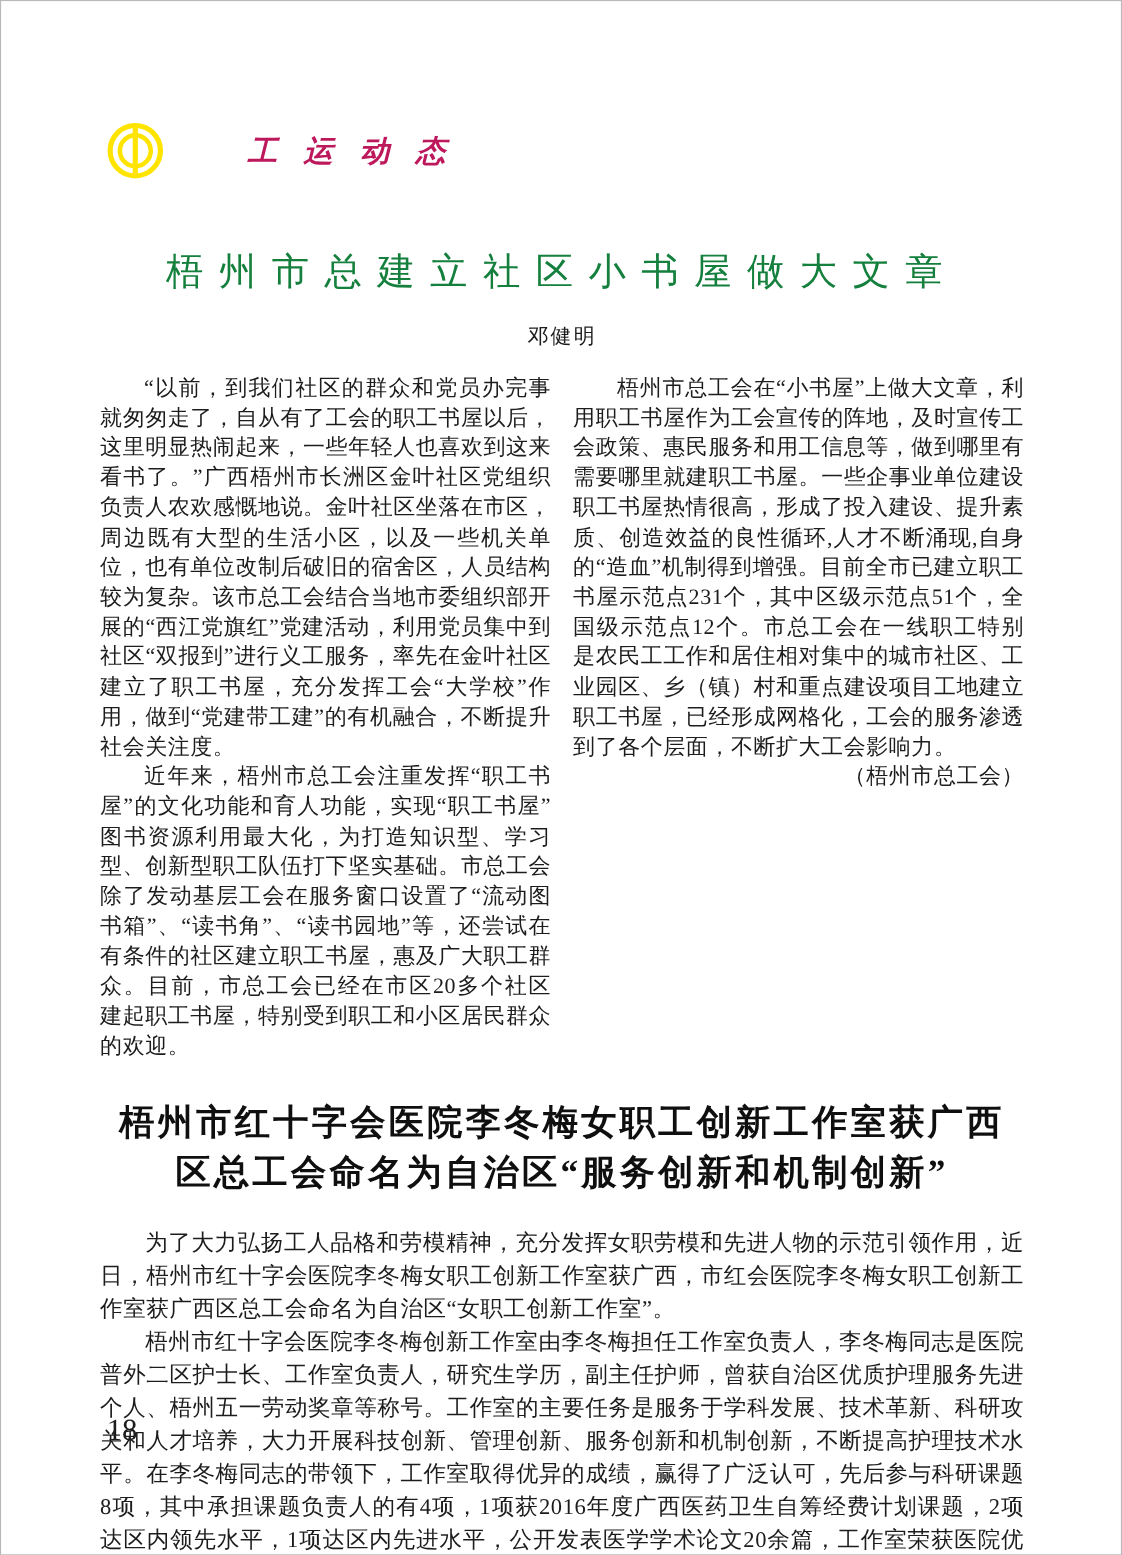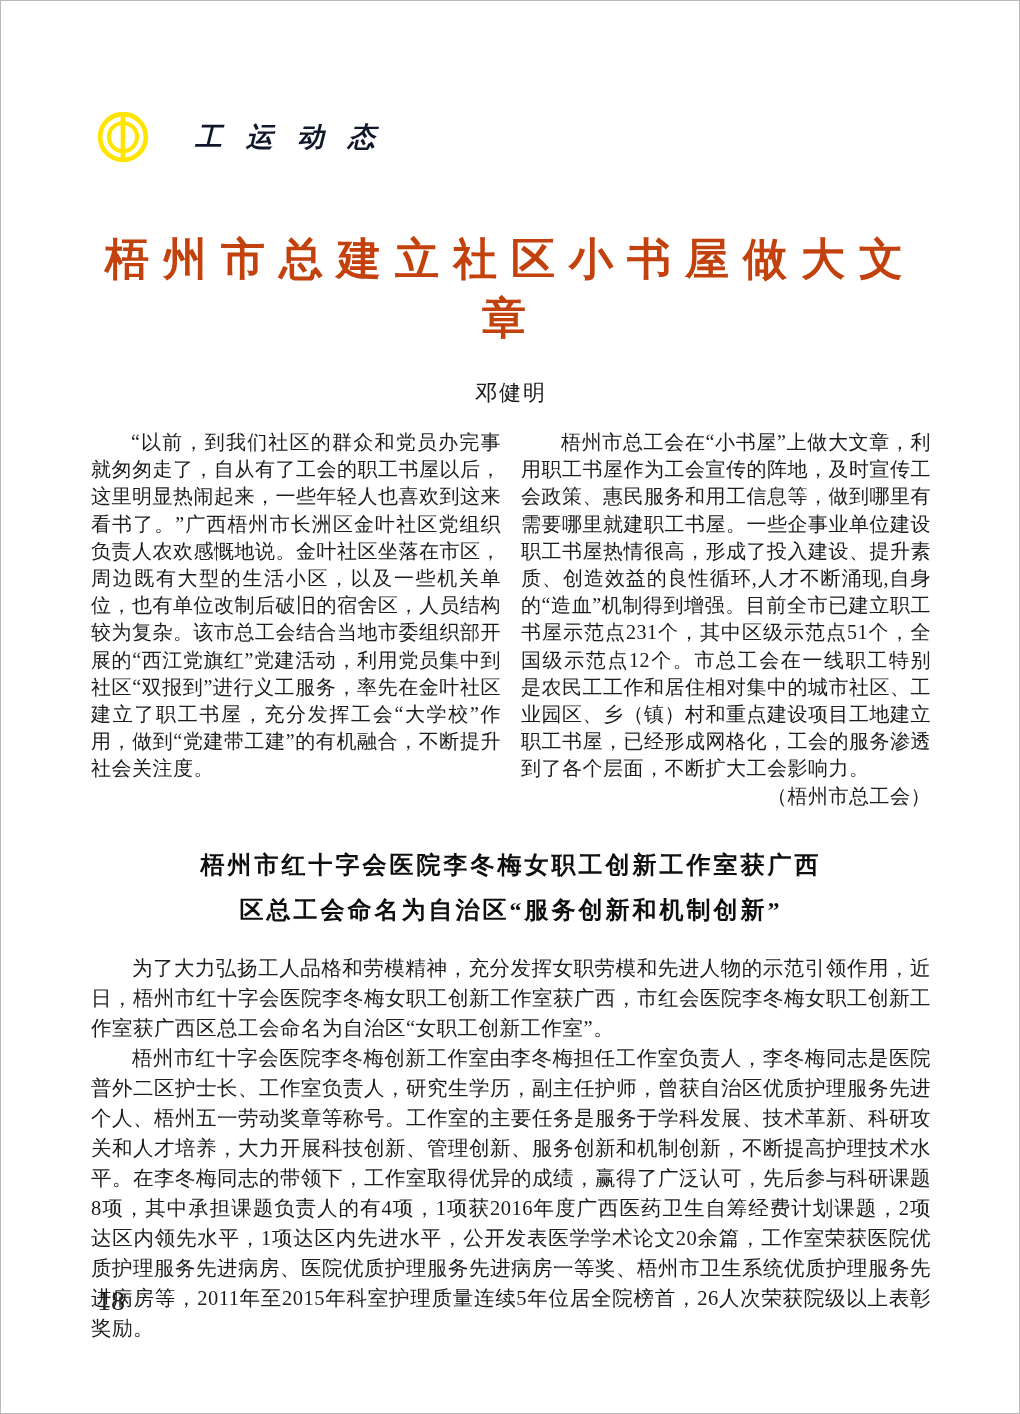--- a/index.html
+++ b/index.html
@@ -16,64 +16,64 @@
   }
   .page-header {
     position: absolute;
     top: 110px;
     left: 96px;
     display: flex;
     align-items: center;
   }
   .logo { width: 52px; height: 52px; display: block; }
   .section-label {
-    margin-left: 46px;
+    margin-left: 76px;
     font-size: 27px;
     font-weight: bold;
     font-style: italic;
     letter-spacing: 24px;
     white-space: nowrap;
-    color: #0f172a;
+    color: #be185d;
   }
   .content {
     padding: 0 88px 0 90px;
   }
   .a1-title {
     padding-top: 200px;
     text-align: center;
-    font-size: 44px;
-    font-weight: bold;
+    font-size: 34px;
+    font-weight: normal;
     letter-spacing: 14px;
-    color: #c2410c;
+    color: #15803d;
   }
   .a1-author {
     margin-top: 15px;
     text-align: center;
-    font-size: 22px;
+    font-size: 19px;
     letter-spacing: 2px;
   }
   .columns {
     margin-top: 21px;
     display: flex;
     gap: 20px;
   }
   .col { flex: 1 1 0; }
   .col p, .a2-body p {
     margin: 0;
     font-size: 20px;
     line-height: 27.2px;
     text-align: justify;
     letter-spacing: 0.5px;
   }
   .indent { text-indent: 2em; }
   .attr { float: right; }
   .a2-title {
     margin-top: 33px;
     text-align: center;
-    font-size: 24px;
+    font-size: 32px;
     font-weight: bold;
     line-height: 45px;
     letter-spacing: 3px;
     color: #0f0f0f;
   }
   .a2-body { margin-top: 13px; }
   .a2-body p {
     font-size: 20.5px;
     line-height: 30px;
   }
@@ -97,20 +97,21 @@
 </header>
 
 <main class="content">
 
   <h1 class="a1-title">梧州市总建立社区小书屋做大文章</h1>
   <div class="a1-author">邓健明</div>
 
   <section class="columns">
     <div class="col">
       <p class="indent">“以前，到我们社区的群众和党员办完事就匆匆走了，自从有了工会的职工书屋以后，这里明显热闹起来，一些年轻人也喜欢到这来看书了。”广西梧州市长洲区金叶社区党组织负责人农欢感慨地说。金叶社区坐落在市区，周边既有大型的生活小区，以及一些机关单位，也有单位改制后破旧的宿舍区，人员结构较为复杂。该市总工会结合当地市委组织部开展的“西江党旗红”党建活动，利用党员集中到社区“双报到”进行义工服务，率先在金叶社区建立了职工书屋，充分发挥工会“大学校”作用，做到“党建带工建”的有机融合，不断提升社会关注度。</p>
+      <p class="indent">近年来，梧州市总工会注重发挥“职工书屋”的文化功能和育人功能，实现“职工书屋”图书资源利用最大化，为打造知识型、学习型、创新型职工队伍打下坚实基础。市总工会除了发动基层工会在服务窗口设置了“流动图书箱”、“读书角”、“读书园地”等，还尝试在有条件的社区建立职工书屋，惠及广大职工群众。目前，市总工会已经在市区20多个社区建起职工书屋，特别受到职工和小区居民群众的欢迎。</p>
     </div>
     <div class="col">
       <p class="indent"><span>梧州市总工会在“小书屋”上做大文章，利用职工书屋作为工会宣传的阵地，及时宣传工会政策、惠民服务和用工信息等，做到哪里有需要哪里就建职工书屋。一些企事业单位建设职工书屋热情很高，形成了投入建设、提升素质、创造效益的良性循环,人才不断涌现,自身的“造血”机制得到增强。目前全市已建立职工书屋示范点231个，其中区级示范点51个，全国级示范点12个。市总工会在一线职工特别是农民工工作和居住相对集中的城市社区、工业园区、乡（镇）村和重点建设项目工地建立职工书屋，已经形成网格化，工会的服务渗透到了各个层面，不断扩大工会影响力。</span><span class="attr">（梧州市总工会）</span></p>
     </div>
   </section>
 
   <h2 class="a2-title">
     <span>梧州市红十字会医院李冬梅女职工创新工作室获广西</span><br>
     <span>区总工会命名为自治区“服务创新和机制创新”</span>
   </h2>

